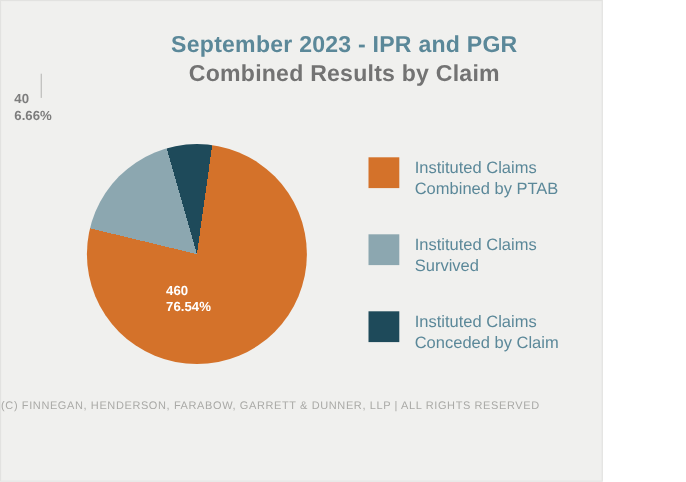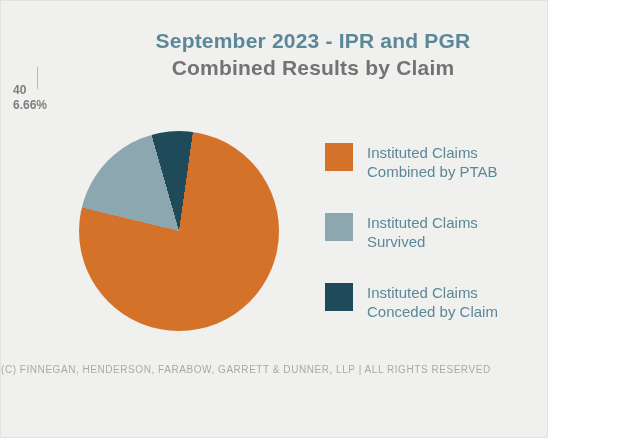--- a/index.html
+++ b/index.html
@@ -80,21 +80,21 @@
     position: absolute;
     left: 24px;
     top: -16px;
     width: 1px;
     height: 22px;
     background: #b9b9b6;
   }
   
   #legend {
     position: absolute;
-    left: 324px;
+    left: 334px;
     top: 142px;
     width: 250px;
   }
   .legend-item {
     display: flex;
     align-items: flex-start;
     margin-bottom: 32px;
   }
   .legend-swatch {
     width: 28px;
@@ -127,20 +127,24 @@
 <div id="slide" style="background: rgb(240, 240, 238);">
 
   <div id="title-block">
     <div class="line" style="color: rgb(91, 136, 153);">September 2023 - IPR and PGR</div>
     <div class="line" style="color: #737373;">Combined Results by Claim</div>
   </div>
 
   <div id="pie-wrap">
     <div id="pie" style="background: conic-gradient(from 8deg, rgb(212, 114, 42) 0deg, rgb(212, 114, 42) 275.541deg, rgb(140, 167, 176) 275.541deg, rgb(140, 167, 176) 336.04deg, rgb(30, 74, 90) 336.04deg, rgb(30, 74, 90) 360deg);"></div>
 
+    <div class="slice-label" id="label-cancelled">
+      <div>460</div>
+      <div>76.54%</div>
+    </div>
 
 
     <div class="slice-label" id="label-conceded">
       <div>40</div>
       <div>6.66%</div>
       <div id="leader"></div>
     </div>
   </div>
 
   <div id="legend">

